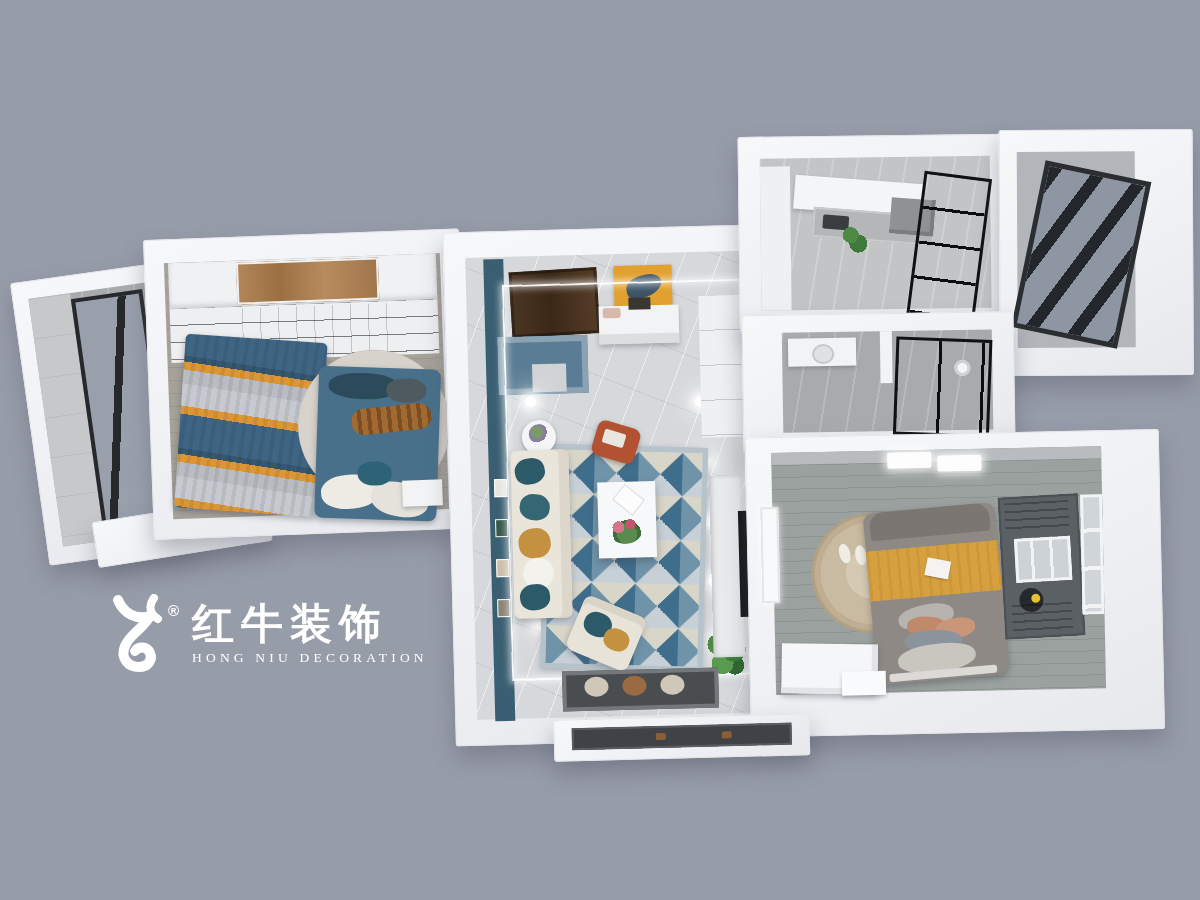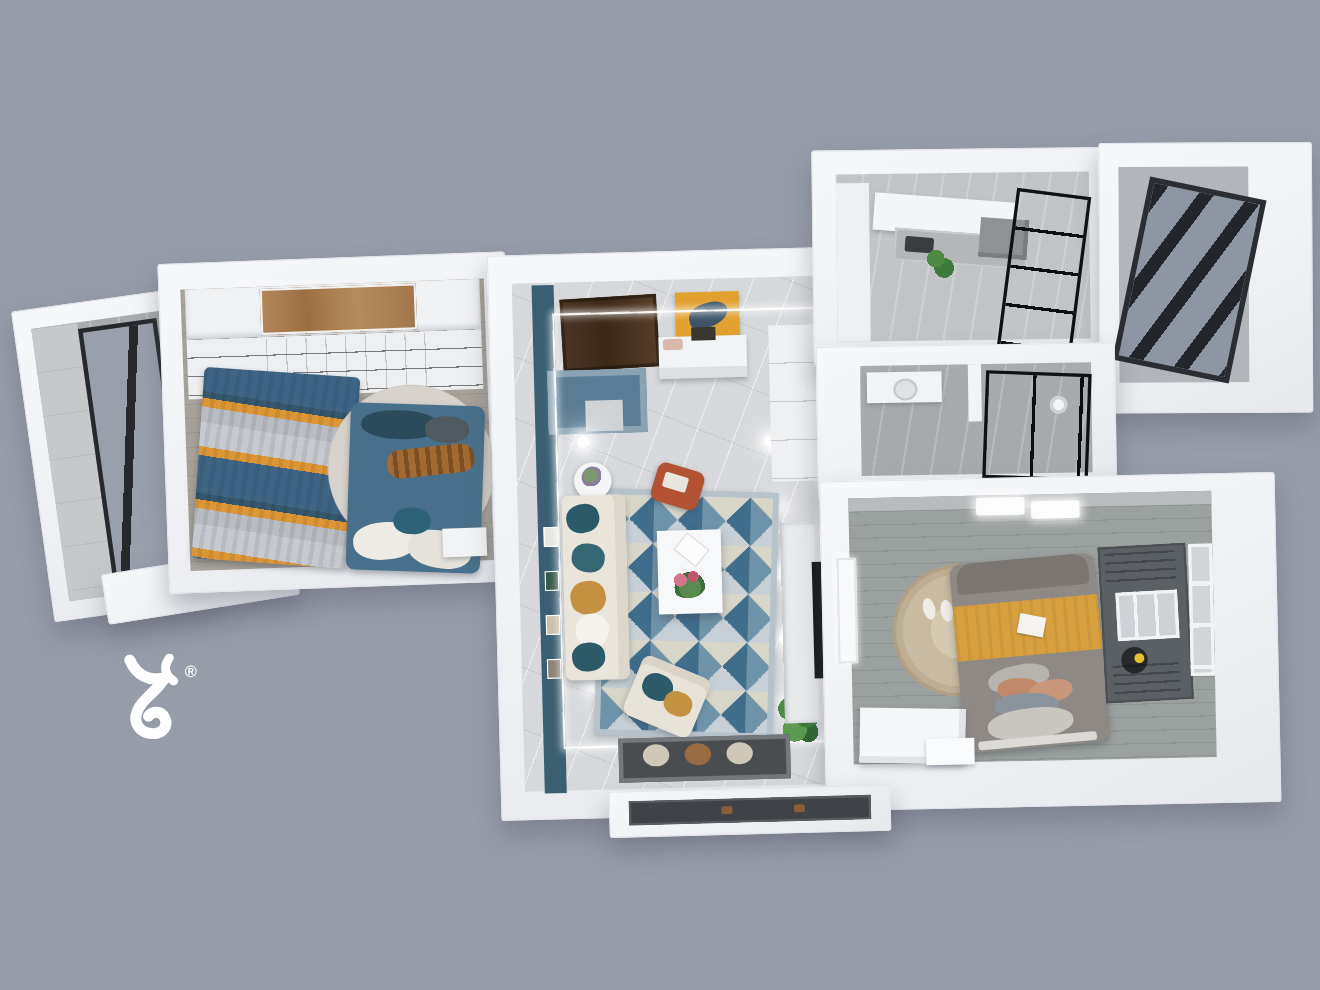--- a/index.html
+++ b/index.html
@@ -282,15 +282,19 @@
     <span class="abs" style="left:0;top:0;width:74px;height:78px;">
       <svg width="74" height="78" viewBox="0 0 74 78">
         <g fill="none" stroke="#ffffff" stroke-linecap="round">
           <path d="M8 6 C14 20 26 26 40 22" stroke-width="10"></path>
           <path d="M44 4 C38 12 40 20 48 25" stroke-width="8"></path>
           <path d="M40 22 C32 36 20 40 15 52 C10 64 18 73 29 73 C38 73 43 66 40 59 C37 52 29 52 25 57" stroke-width="10"></path>
         </g>
       </svg>
     </span>
     <span class="wm-reg">®</span>
+    <span class="abs" style="left:82px;top:8px;">
+      <span class="wm-cn" style="display:block;">红牛装饰</span>
+      <span class="wm-en" style="display:block;">HONG NIU DECORATION</span>
+    </span>
   </div>
 
 </div>
 
 </body></html>

